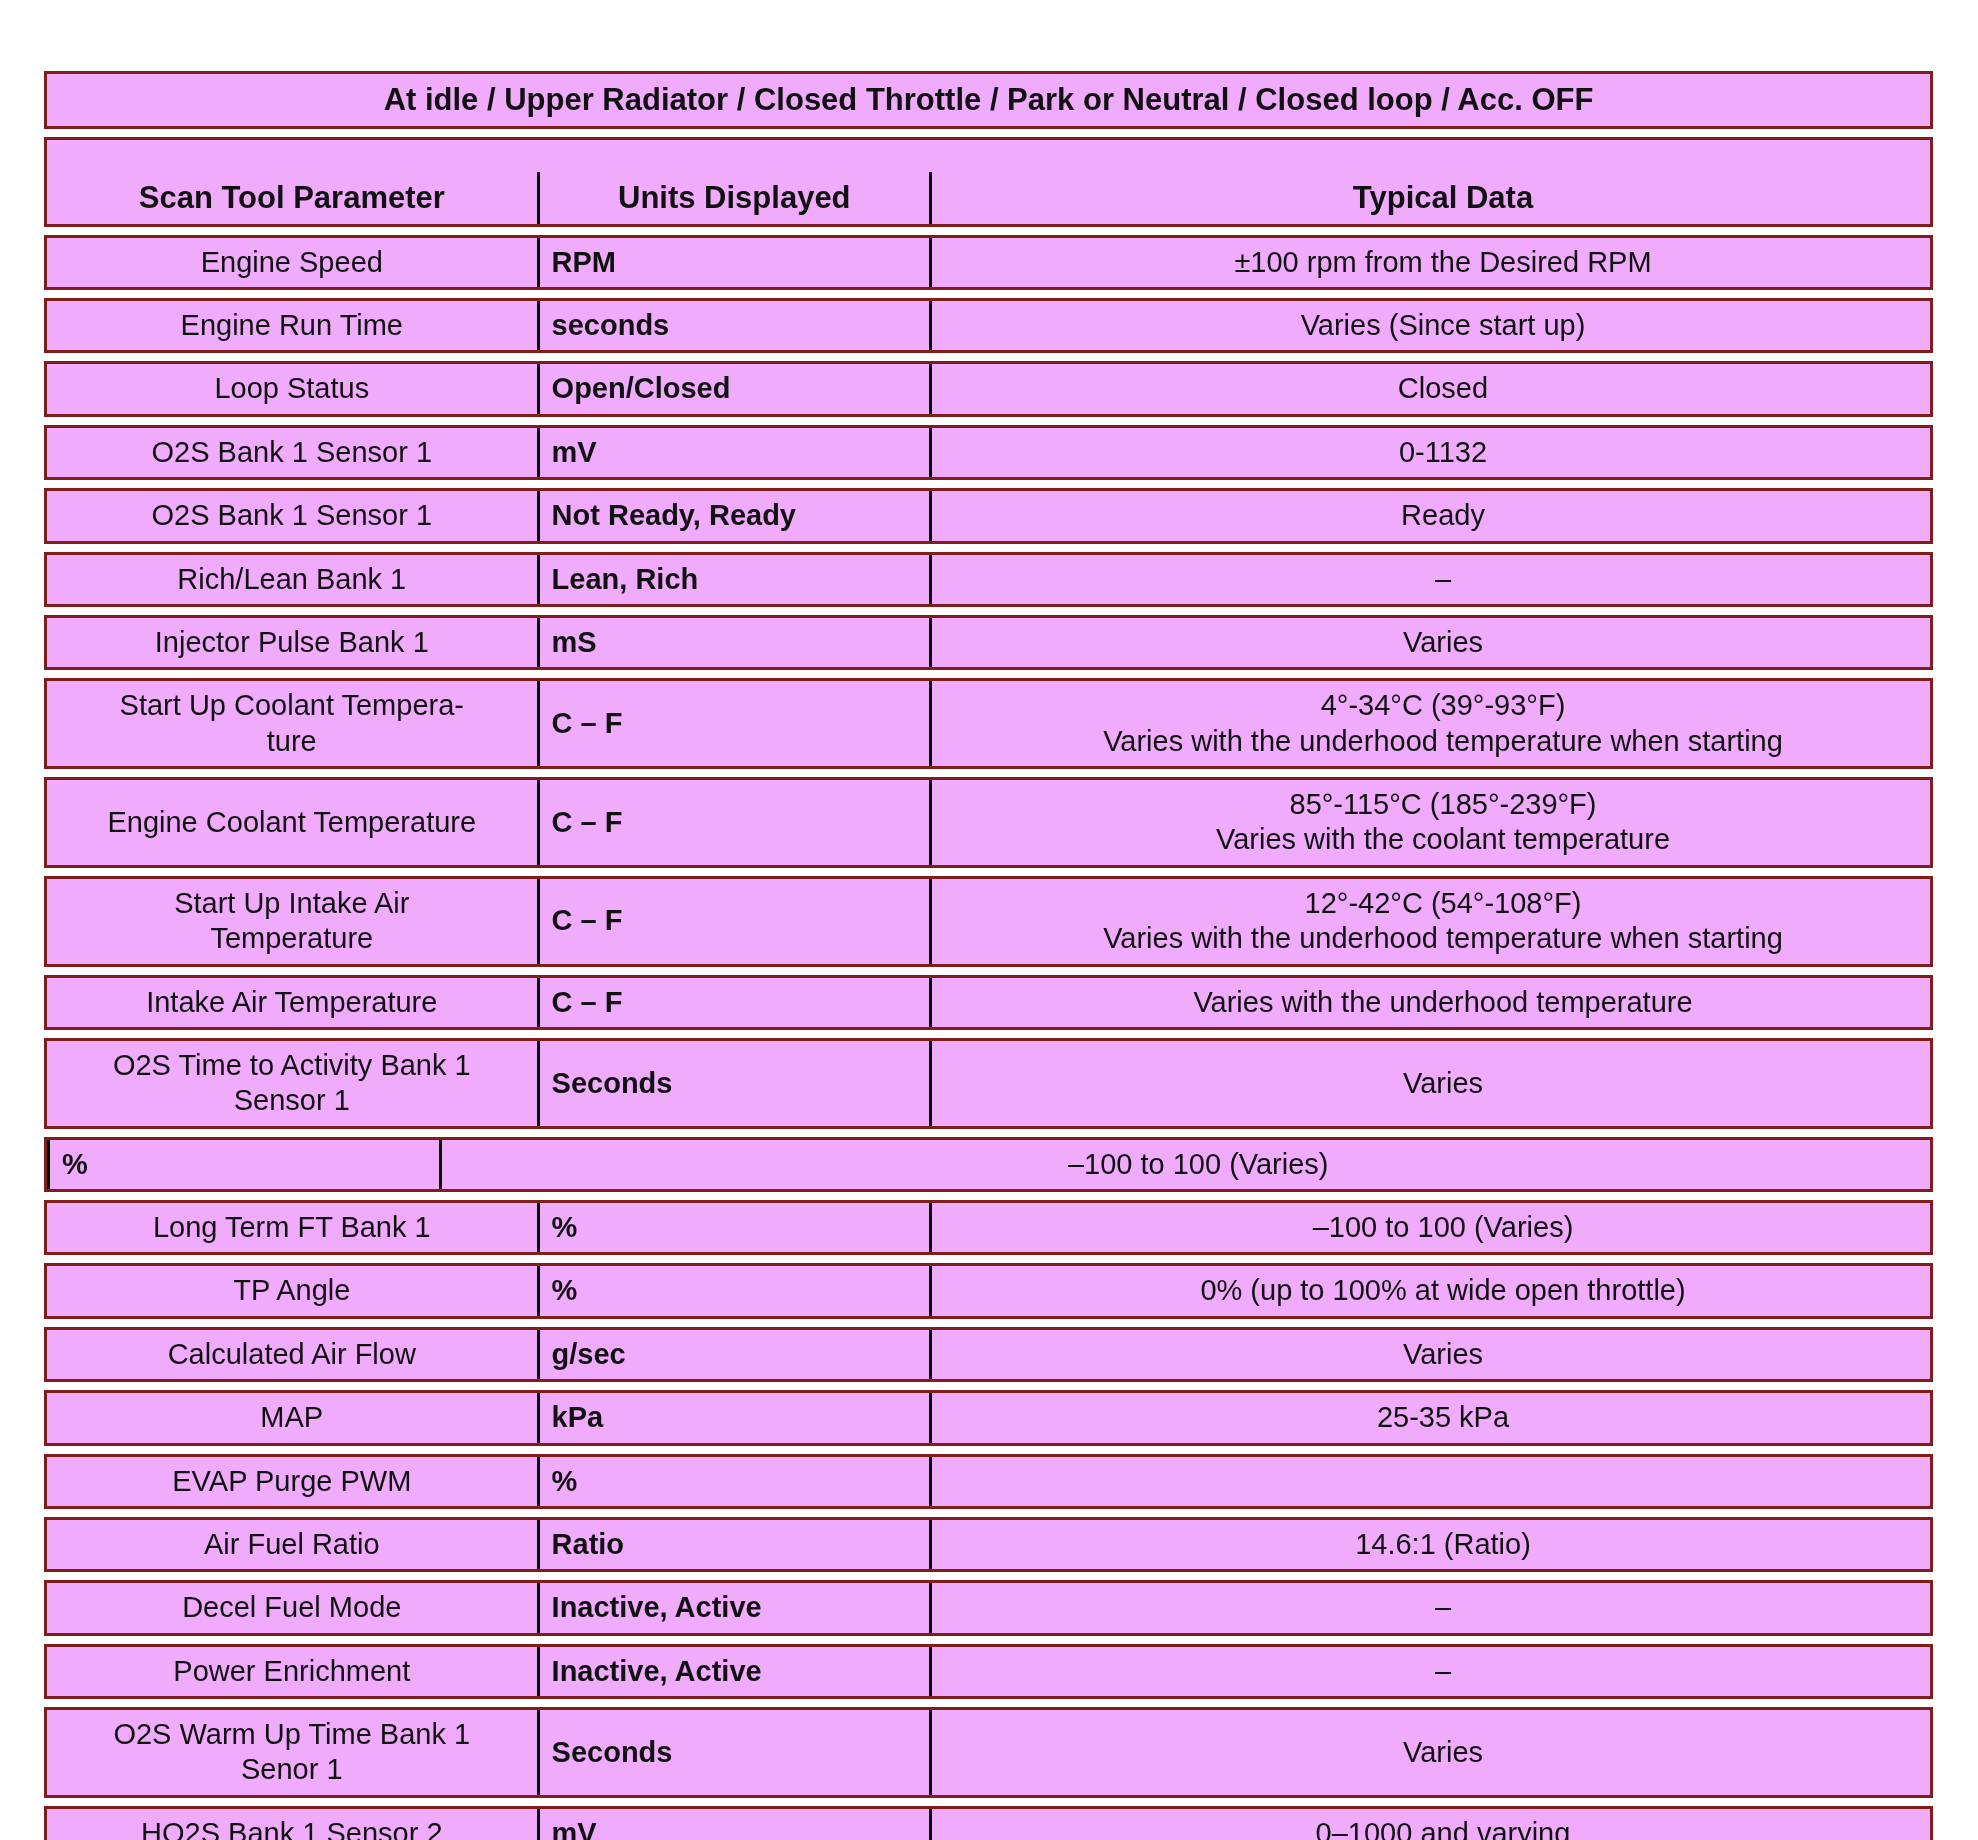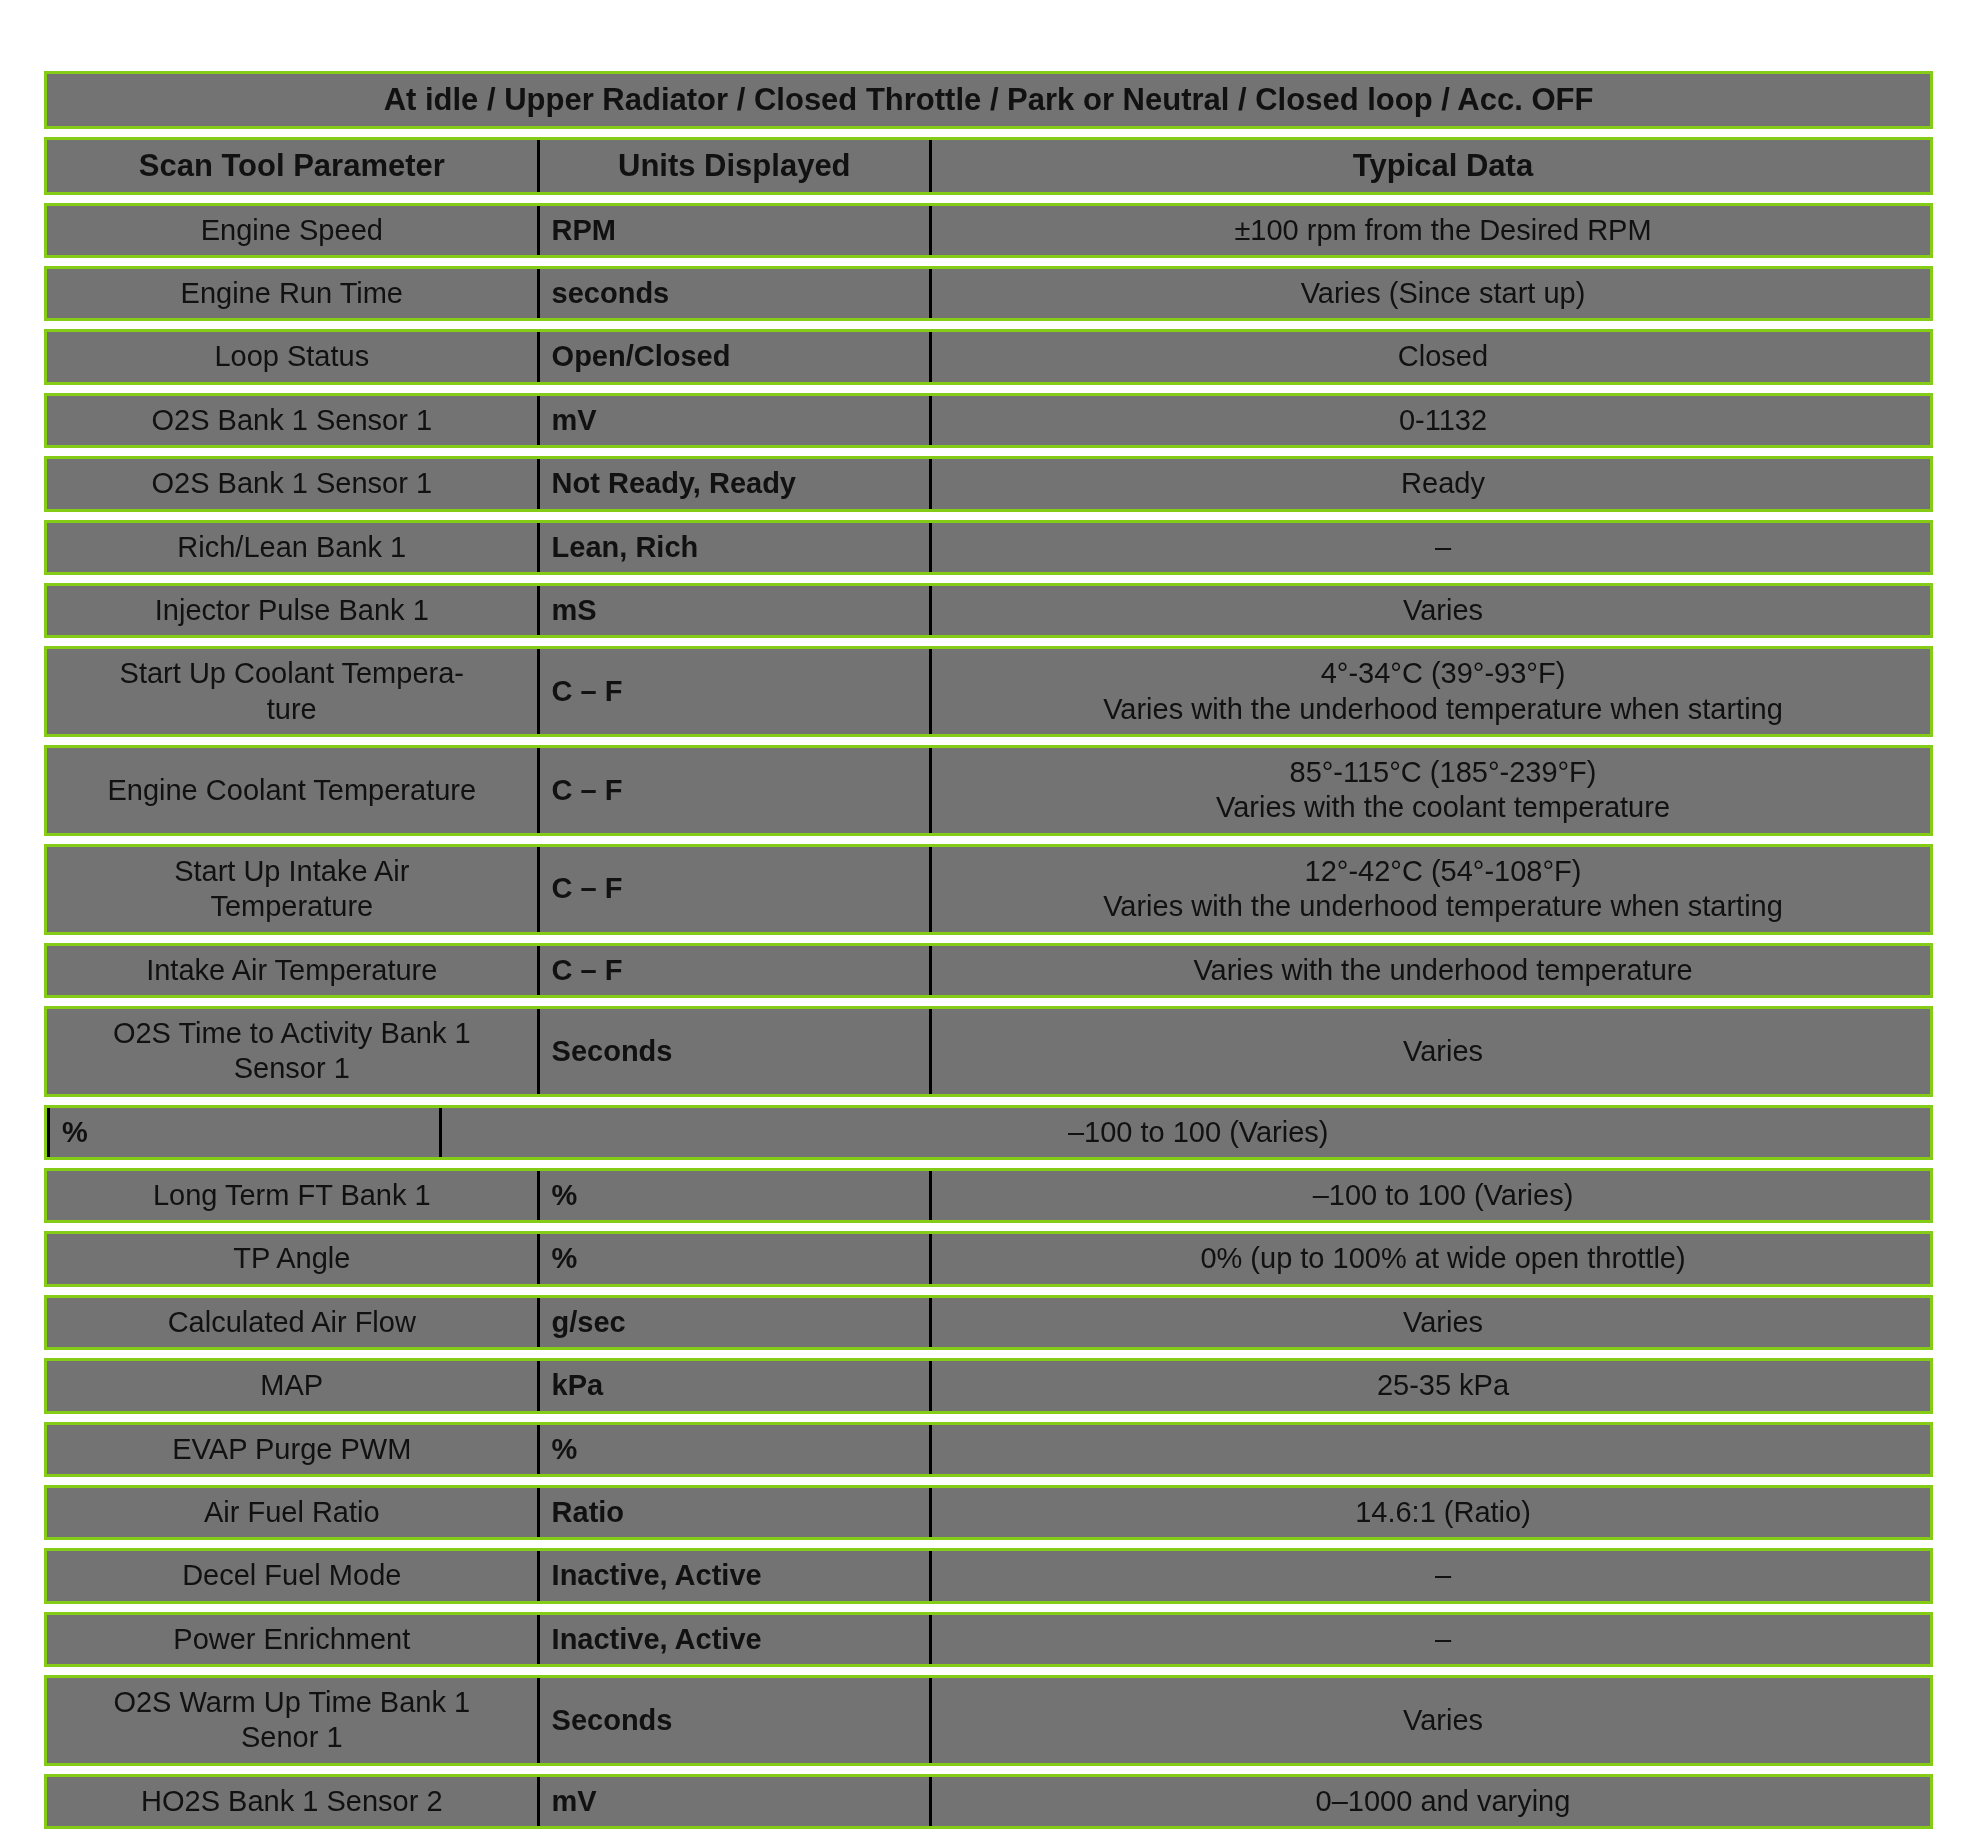--- a/index.html
+++ b/index.html
@@ -15,23 +15,23 @@
     box-sizing: border-box;
     padding: 71px 44px 0 44px;
     background: #ffffff;
   }
   .scan-table {
     width: 1889px;
   }
   .row {
     display: flex;
     align-items: stretch;
-    border: 3px solid #84cc16;
+    border: 3px solid #7f1d1d;
     margin-bottom: 8px;
-    background: #737373;
+    background: #f0abfc;
   }
   .cell {
     box-sizing: border-box;
     padding: 7px 12px;
     font-size: 29px;
     line-height: 1.22;
     display: flex;
     align-items: center;
     justify-content: center;
     text-align: center;
@@ -48,20 +48,21 @@
   }
   .c3 { flex: 1; padding-left: 36px; }
   .title-row .cell {
     width: 100%;
     font-weight: bold;
     font-size: 31px;
   }
   .header-row .cell {
     font-weight: bold;
     font-size: 31px;
+    margin-top: 32px;
   }
   .header-row .c2 {
     justify-content: center;
     text-align: center;
   }
 </style>
 </head>
 <body>
 
 <div class="page">

